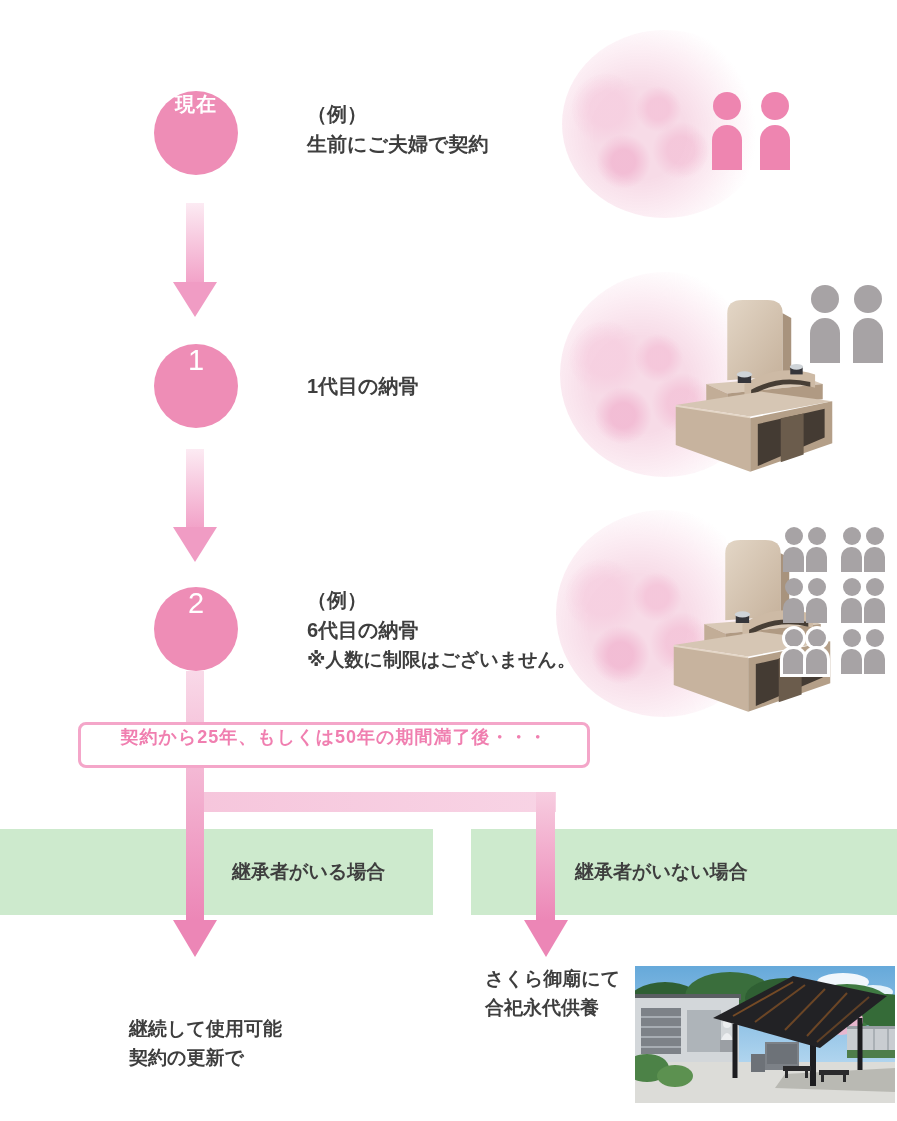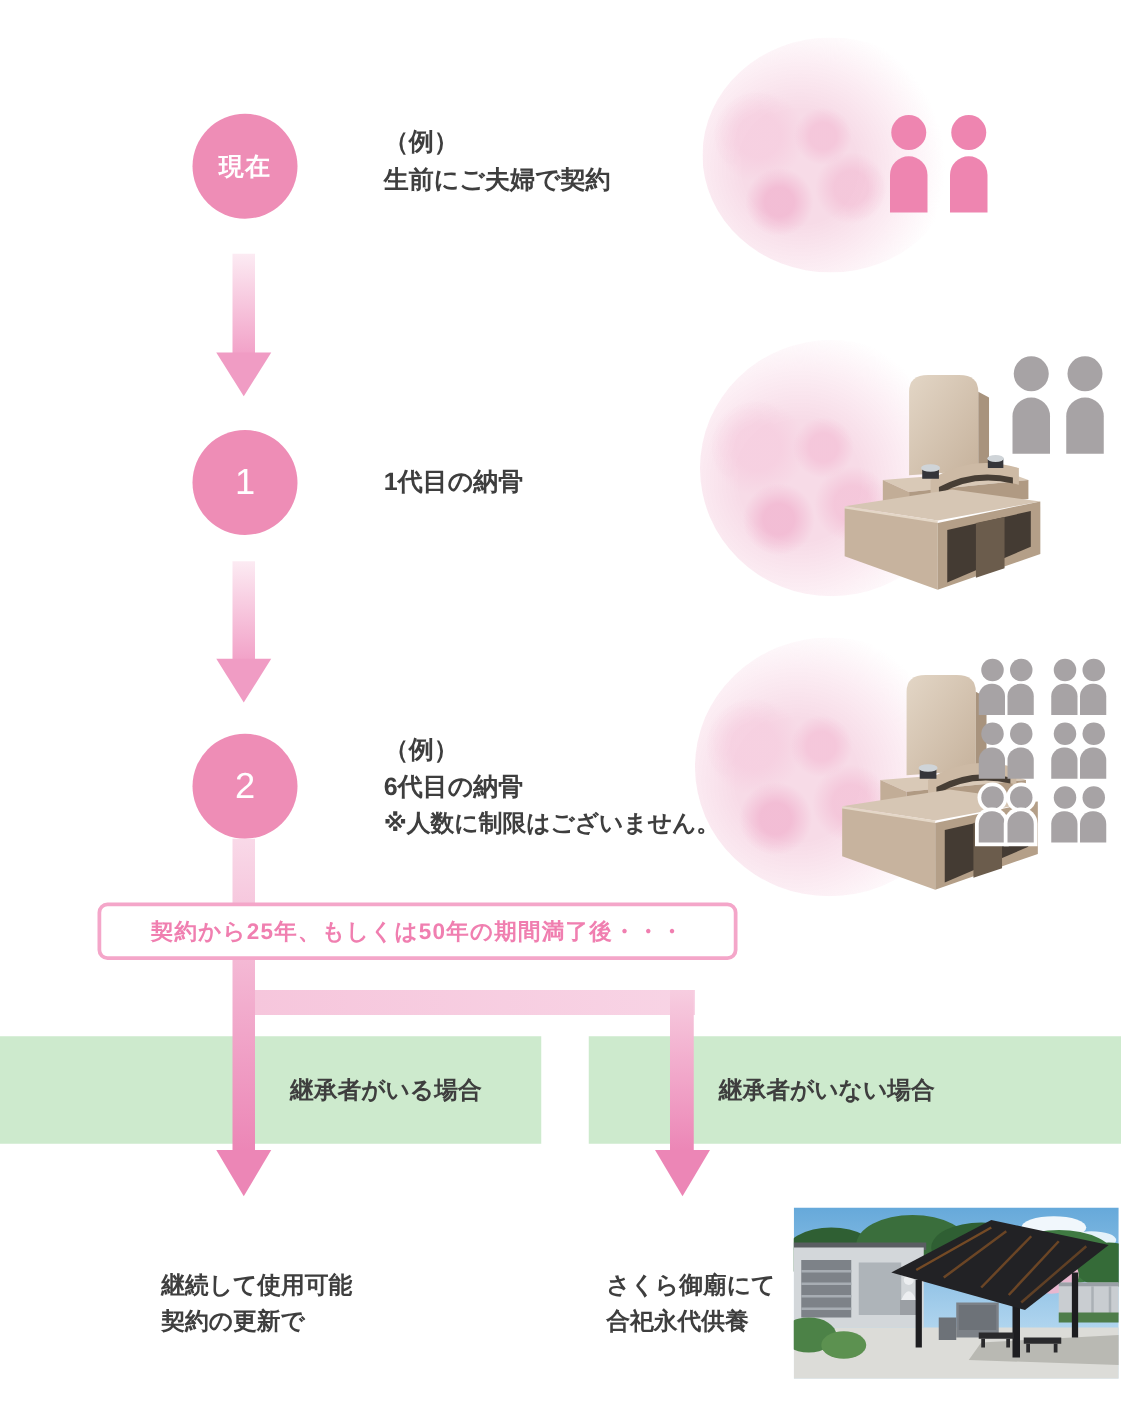--- a/index.html
+++ b/index.html
@@ -3,39 +3,39 @@
 <meta charset="utf-8">
 <style>
   html,body{margin:0;padding:0;background:#fff;}
   .canvas{
     position:relative;width:897px;height:1121px;background:#fff;overflow:hidden;
     font-family:"Liberation Sans","DejaVu Sans",sans-serif;color:#3e3e3e;
   }
   
   .badge{
     position:absolute;width:84px;height:84px;border-radius:50%;
-    background:#ee8db6;color:#fff;display:flex;align-items:center;justify-content:center;
+    background:#ee8db6;color:#fff;display:flex;align-items:flex-start;justify-content:center;
   }
   .badge .kanji{font-size:20px;font-weight:700;letter-spacing:1px;}
   .badge .num{font-size:29px;font-weight:400;}
   
   .step-text{position:absolute;font-size:20px;font-weight:700;line-height:30px;}
   .step-text .note{font-size:19px;line-height:26px;margin-top:2px;}
   
   .abar{position:absolute;width:18px;background:linear-gradient(180deg,#fcebf3 0%,#f2a2c8 100%);}
   .abar.long{background:linear-gradient(180deg,#f9d9e8 0%,#ec86b6 100%);}
   .ahead{position:absolute;width:0;height:0;border-left:22px solid transparent;border-right:22px solid transparent;}
   .ahead.short{border-top:35px solid #f09cc4;}
   .ahead.long{border-top:37px solid #ec86b6;}
   .hconn{position:absolute;background:linear-gradient(90deg,#f6c6dc 0%,#f8d4e5 100%);}
   .vconn{position:absolute;background:linear-gradient(180deg,#f7cde0 0%,#ec86b6 100%);}
   
   .period-box{
     position:absolute;left:78px;top:722px;width:506px;height:40px;background:#fff;
-    border:3px solid #f4a6c9;border-radius:8px;display:flex;align-items:center;justify-content:center;
+    border:3px solid #f4a6c9;border-radius:8px;display:flex;align-items:flex-start;justify-content:center;
     z-index:5;
   }
   .period-box span{color:#f07fb0;font-size:18px;font-weight:700;letter-spacing:1px;}
   
   .band{position:absolute;top:829px;height:86px;background:#cdeacd;}
   .band-label{position:absolute;top:829px;height:86px;display:flex;align-items:center;
     font-size:19px;font-weight:700;z-index:2;}
   
   .pill{
     position:absolute;width:137px;height:34px;border:3px solid #404040;border-radius:20px;
@@ -227,21 +227,21 @@
   <div class="band-label" style="left:232px">継承者がいる場合</div>
 
   <div class="ahead long" style="left:173px;top:920px;z-index:3"></div>
   <div class="ahead long" style="left:524px;top:920px;z-index:3"></div>
 
   <div class="result-text" style="left:129px;top:1014px">
     <div>継続して使用可能</div>
     <div>契約の更新で</div>
   </div>
 
-  <div class="result-text" style="left:485px;top:1014px">
+  <div class="result-text" style="left:485px;top:964px">
     <div>さくら御廟にて</div>
     <div>合祀永代供養</div>
   </div>
 
   <svg class="photo" viewBox="0 0 260 137">
     <rect x="0" y="0" width="260" height="137" fill="url(#skyG)"></rect>
     <ellipse cx="208" cy="16" rx="26" ry="9" fill="#ffffff" opacity="0.9"></ellipse>
     <ellipse cx="238" cy="26" rx="20" ry="7" fill="#f2f8fd" opacity="0.9"></ellipse>
     <ellipse cx="30" cy="38" rx="38" ry="22" fill="#2f5f33"></ellipse>
     <ellipse cx="95" cy="30" rx="45" ry="24" fill="#3a6e3c"></ellipse>

